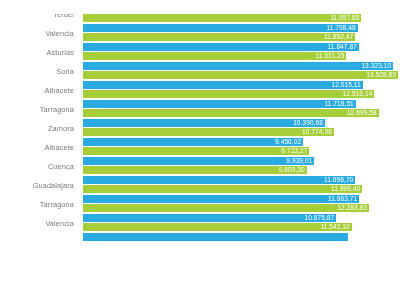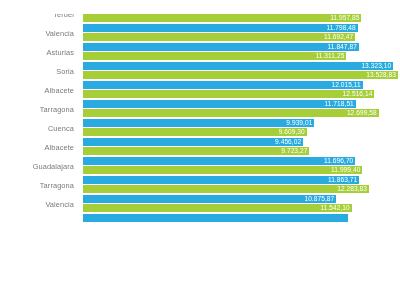--- a/index.html
+++ b/index.html
@@ -153,38 +153,49 @@
           <div class="bars">
             <div class="bar blue" style="width: 272.849px;">
               <span class="bar-value">11.718,51</span>
             </div>
             <div class="bar green" style="width: 295.692px;">
               <span class="bar-value">12.699,58</span>
             </div>
           </div>
         </div>
         <div class="row">
+          <div class="cat-label">Zamora</div>
+          <div class="bars">
+            <div class="bar blue" style="width: 241.933px;">
+              <span class="bar-value">10.390,68</span>
+            </div>
+            <div class="bar green" style="width: 250.88px;">
+              <span class="bar-value">10.774,96</span>
+            </div>
+          </div>
+        </div>
+        <div class="row">
+          <div class="cat-label">Albacete</div>
+          <div class="bars">
+            <div class="bar blue" style="width: 220.17px;">
+              <span class="bar-value">9.456,02</span>
+            </div>
+            <div class="bar green" style="width: 226.393px;">
+              <span class="bar-value">9.723,27</span>
+            </div>
+          </div>
+        </div>
+        <div class="row">
           <div class="cat-label">Cuenca</div>
           <div class="bars">
             <div class="bar blue" style="width: 231.416px;">
               <span class="bar-value">9.939,01</span>
             </div>
             <div class="bar green" style="width: 223.739px;">
               <span class="bar-value">9.609,30</span>
-            </div>
-          </div>
-        </div>
-        <div class="row">
-          <div class="cat-label">Albacete</div>
-          <div class="bars">
-            <div class="bar blue" style="width: 220.17px;">
-              <span class="bar-value">9.456,02</span>
-            </div>
-            <div class="bar green" style="width: 226.393px;">
-              <span class="bar-value">9.723,27</span>
             </div>
           </div>
         </div>
         <div class="row">
           <div class="cat-label">Guadalajara</div>
           <div class="bars">
             <div class="bar blue" style="width: 272.341px;">
               <span class="bar-value">11.696,70</span>
             </div>
             <div class="bar green" style="width: 279.389px;">

